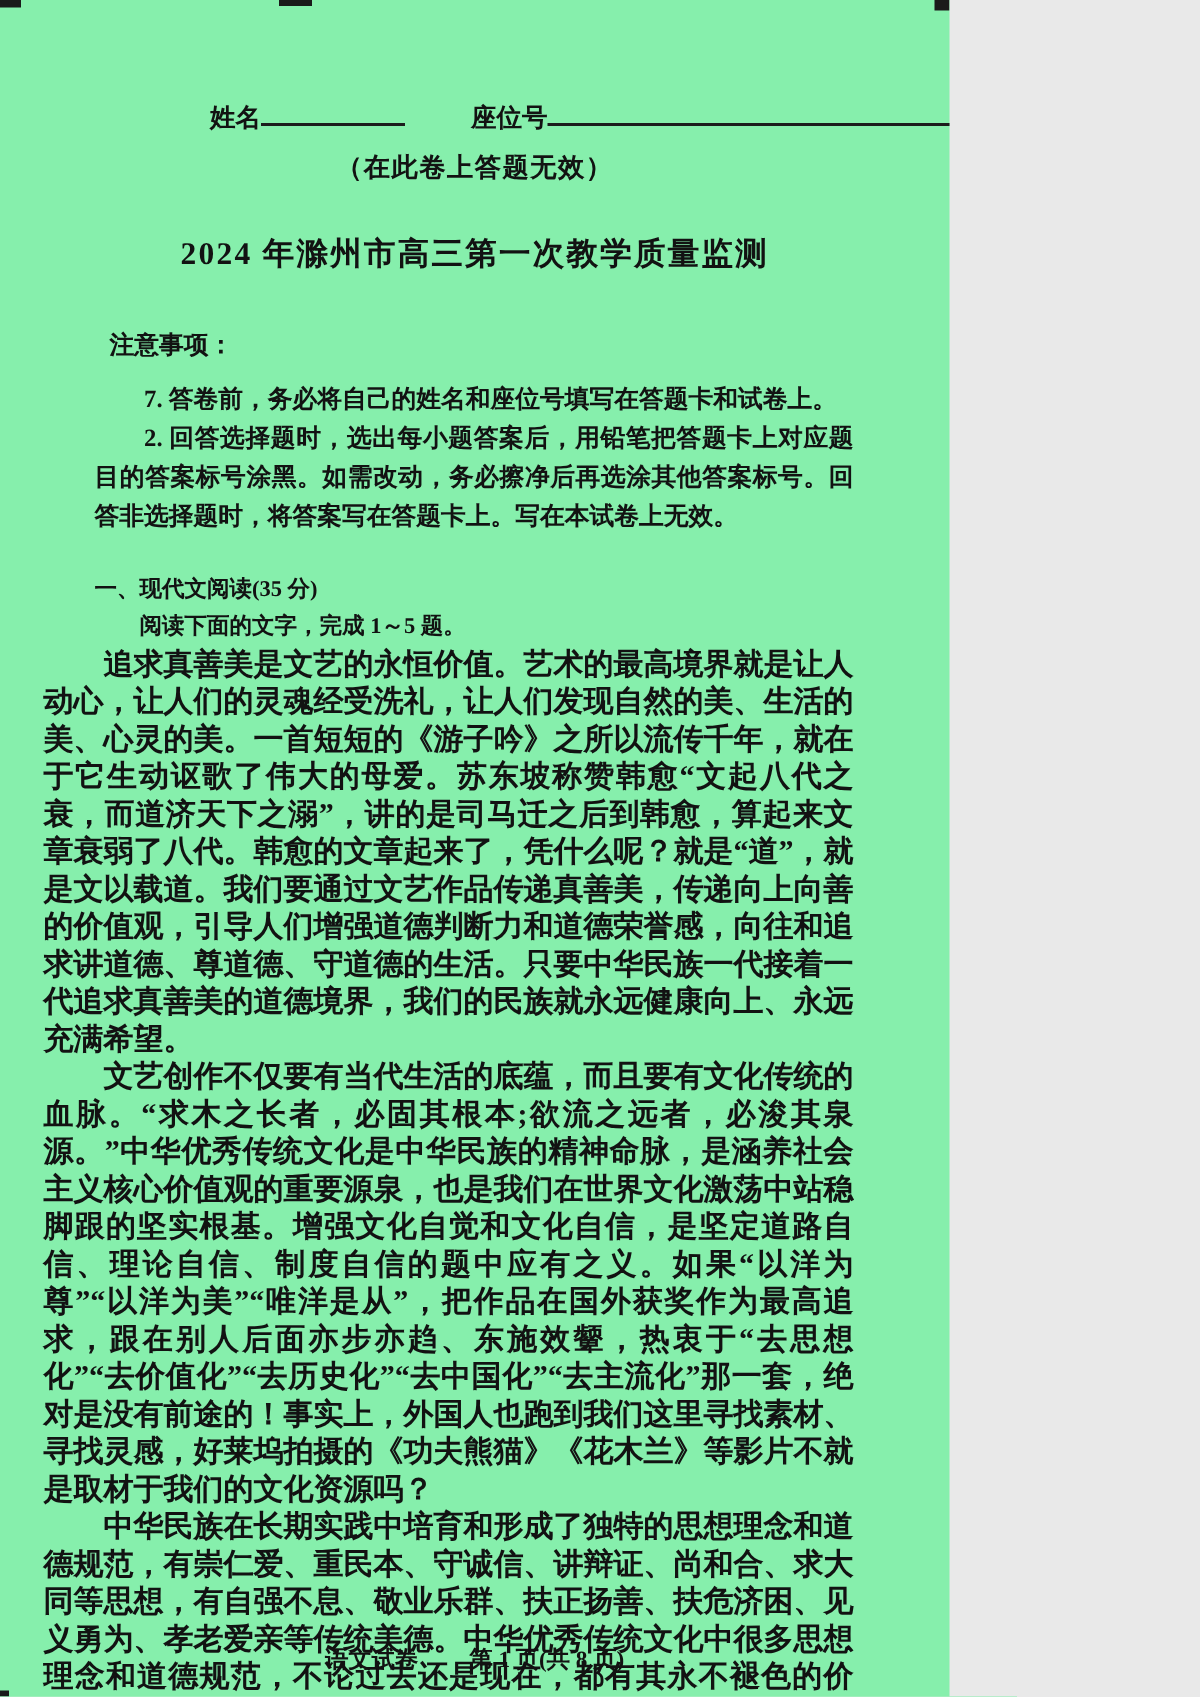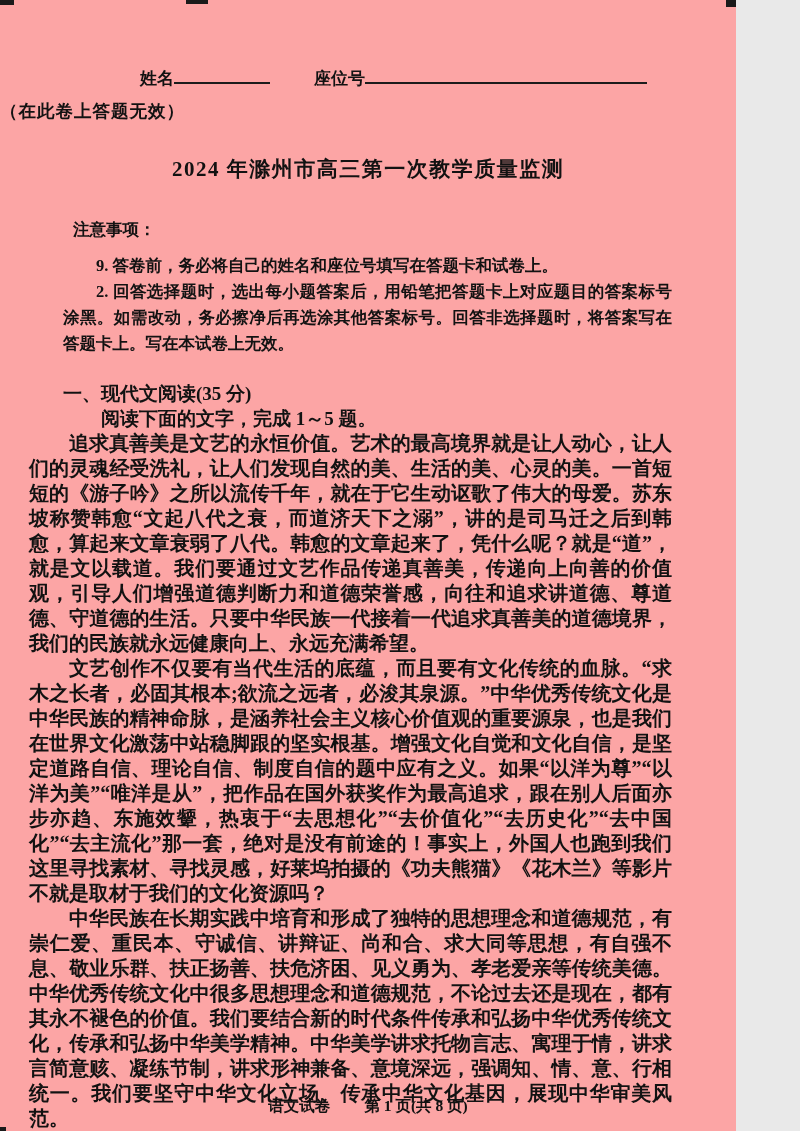--- a/index.html
+++ b/index.html
@@ -4,22 +4,22 @@
 <style>
   * { box-sizing: border-box; }
   html, body { margin: 0; padding: 0; }
   body {
     width: 800px; height: 1131px;
     background: #e9e9e9;
     font-family: "Liberation Serif", "DejaVu Serif", serif;
   }
   .page {
     position: relative;
-    width: 736px; height: 1131px;
-    background: #fca5a5;
+    width: 633px; height: 1131px;
+    background: #86efac;
     color: #121212;
     font-weight: bold;            
     overflow: hidden;
   }
   .scan-mark { position: absolute; background: #1a1a1a; }
   .scan-mark.m1 { left: 0;   top: 0; width: 14px; height: 5px; }
   .scan-mark.m2 { left: 186px; top: 0; width: 22px; height: 4px; }
   .scan-mark.m3 { right: 0;  top: 0; width: 10px; height: 7px; }
   .scan-mark.m4 { left: 0; bottom: 0; width: 6px; height: 4px; }
 
@@ -31,20 +31,21 @@
   .blank {
     display: inline-block;
     border-bottom: 2px solid #1c1c1c;
     height: 1.05em;
     vertical-align: baseline;
   }
   .name-blank { width: 96px; margin-right: 44px; }
   .seat-blank { width: 282px; }
 
   .invalid-notice {
+    text-align: center;
     font-size: 17.5px;
     margin-top: 9px;
     letter-spacing: 1px;
   }
 
   .exam-title {
     text-align: center;
     font-size: 21px;
     margin: 32px 0 0 0;
     letter-spacing: 1.5px;
@@ -63,21 +64,21 @@
   }
   .notes-heading { margin: 10px; }
   .note-item {
     margin: 0;
     text-indent: 2em;
     text-align: justify;
   }
 
   .section-block {
     margin: 24px 64px 0 63px;
-    font-size: 19px;
+    font-size: 15px;
     line-height: 25px;
   }
   .section-line { margin: 0; }
   .section-line.indent { text-indent: 2em; }
 
   .body-text {
     margin: 0 64px 0 29px;
     font-size: 20px;
     line-height: 25px;
   }
@@ -109,21 +110,21 @@
   <div class="header-row">
     <span>姓名</span><span class="blank name-blank"></span><span>座位号</span><span class="blank seat-blank"></span>
   </div>
 
   <div class="invalid-notice">（在此卷上答题无效）</div>
 
   <h1 class="exam-title">2024 年滁州市高三第一次教学质量监测</h1>
 
   <div class="notes">
     <p class="notes-heading">注意事项：</p>
-    <p class="note-item">9. 答卷前，务必将自己的姓名和座位号填写在答题卡和试卷上。</p>
+    <p class="note-item">7. 答卷前，务必将自己的姓名和座位号填写在答题卡和试卷上。</p>
     <p class="note-item">2. 回答选择题时，选出每小题答案后，用铅笔把答题卡上对应题目的答案标号涂黑。如需改动，务必擦净后再选涂其他答案标号。回答非选择题时，将答案写在答题卡上。写在本试卷上无效。</p>
   </div>
 
   <div class="section-block">
     <p class="section-line">一、现代文阅读(35 分)</p>
     <p class="section-line indent">阅读下面的文字，完成 1～5 题。</p>
   </div>
 
   <div class="body-text">
     <p>追求真善美是文艺的永恒价值。艺术的最高境界就是让人动心，让人们的灵魂经受洗礼，让人们发现自然的美、生活的美、心灵的美。一首短短的《游子吟》之所以流传千年，就在于它生动讴歌了伟大的母爱。苏东坡称赞韩愈“文起八代之衰，而道济天下之溺”，讲的是司马迁之后到韩愈，算起来文章衰弱了八代。韩愈的文章起来了，凭什么呢？就是“道”，就是文以载道。我们要通过文艺作品传递真善美，传递向上向善的价值观，引导人们增强道德判断力和道德荣誉感，向往和追求讲道德、尊道德、守道德的生活。只要中华民族一代接着一代追求真善美的道德境界，我们的民族就永远健康向上、永远充满希望。</p>

